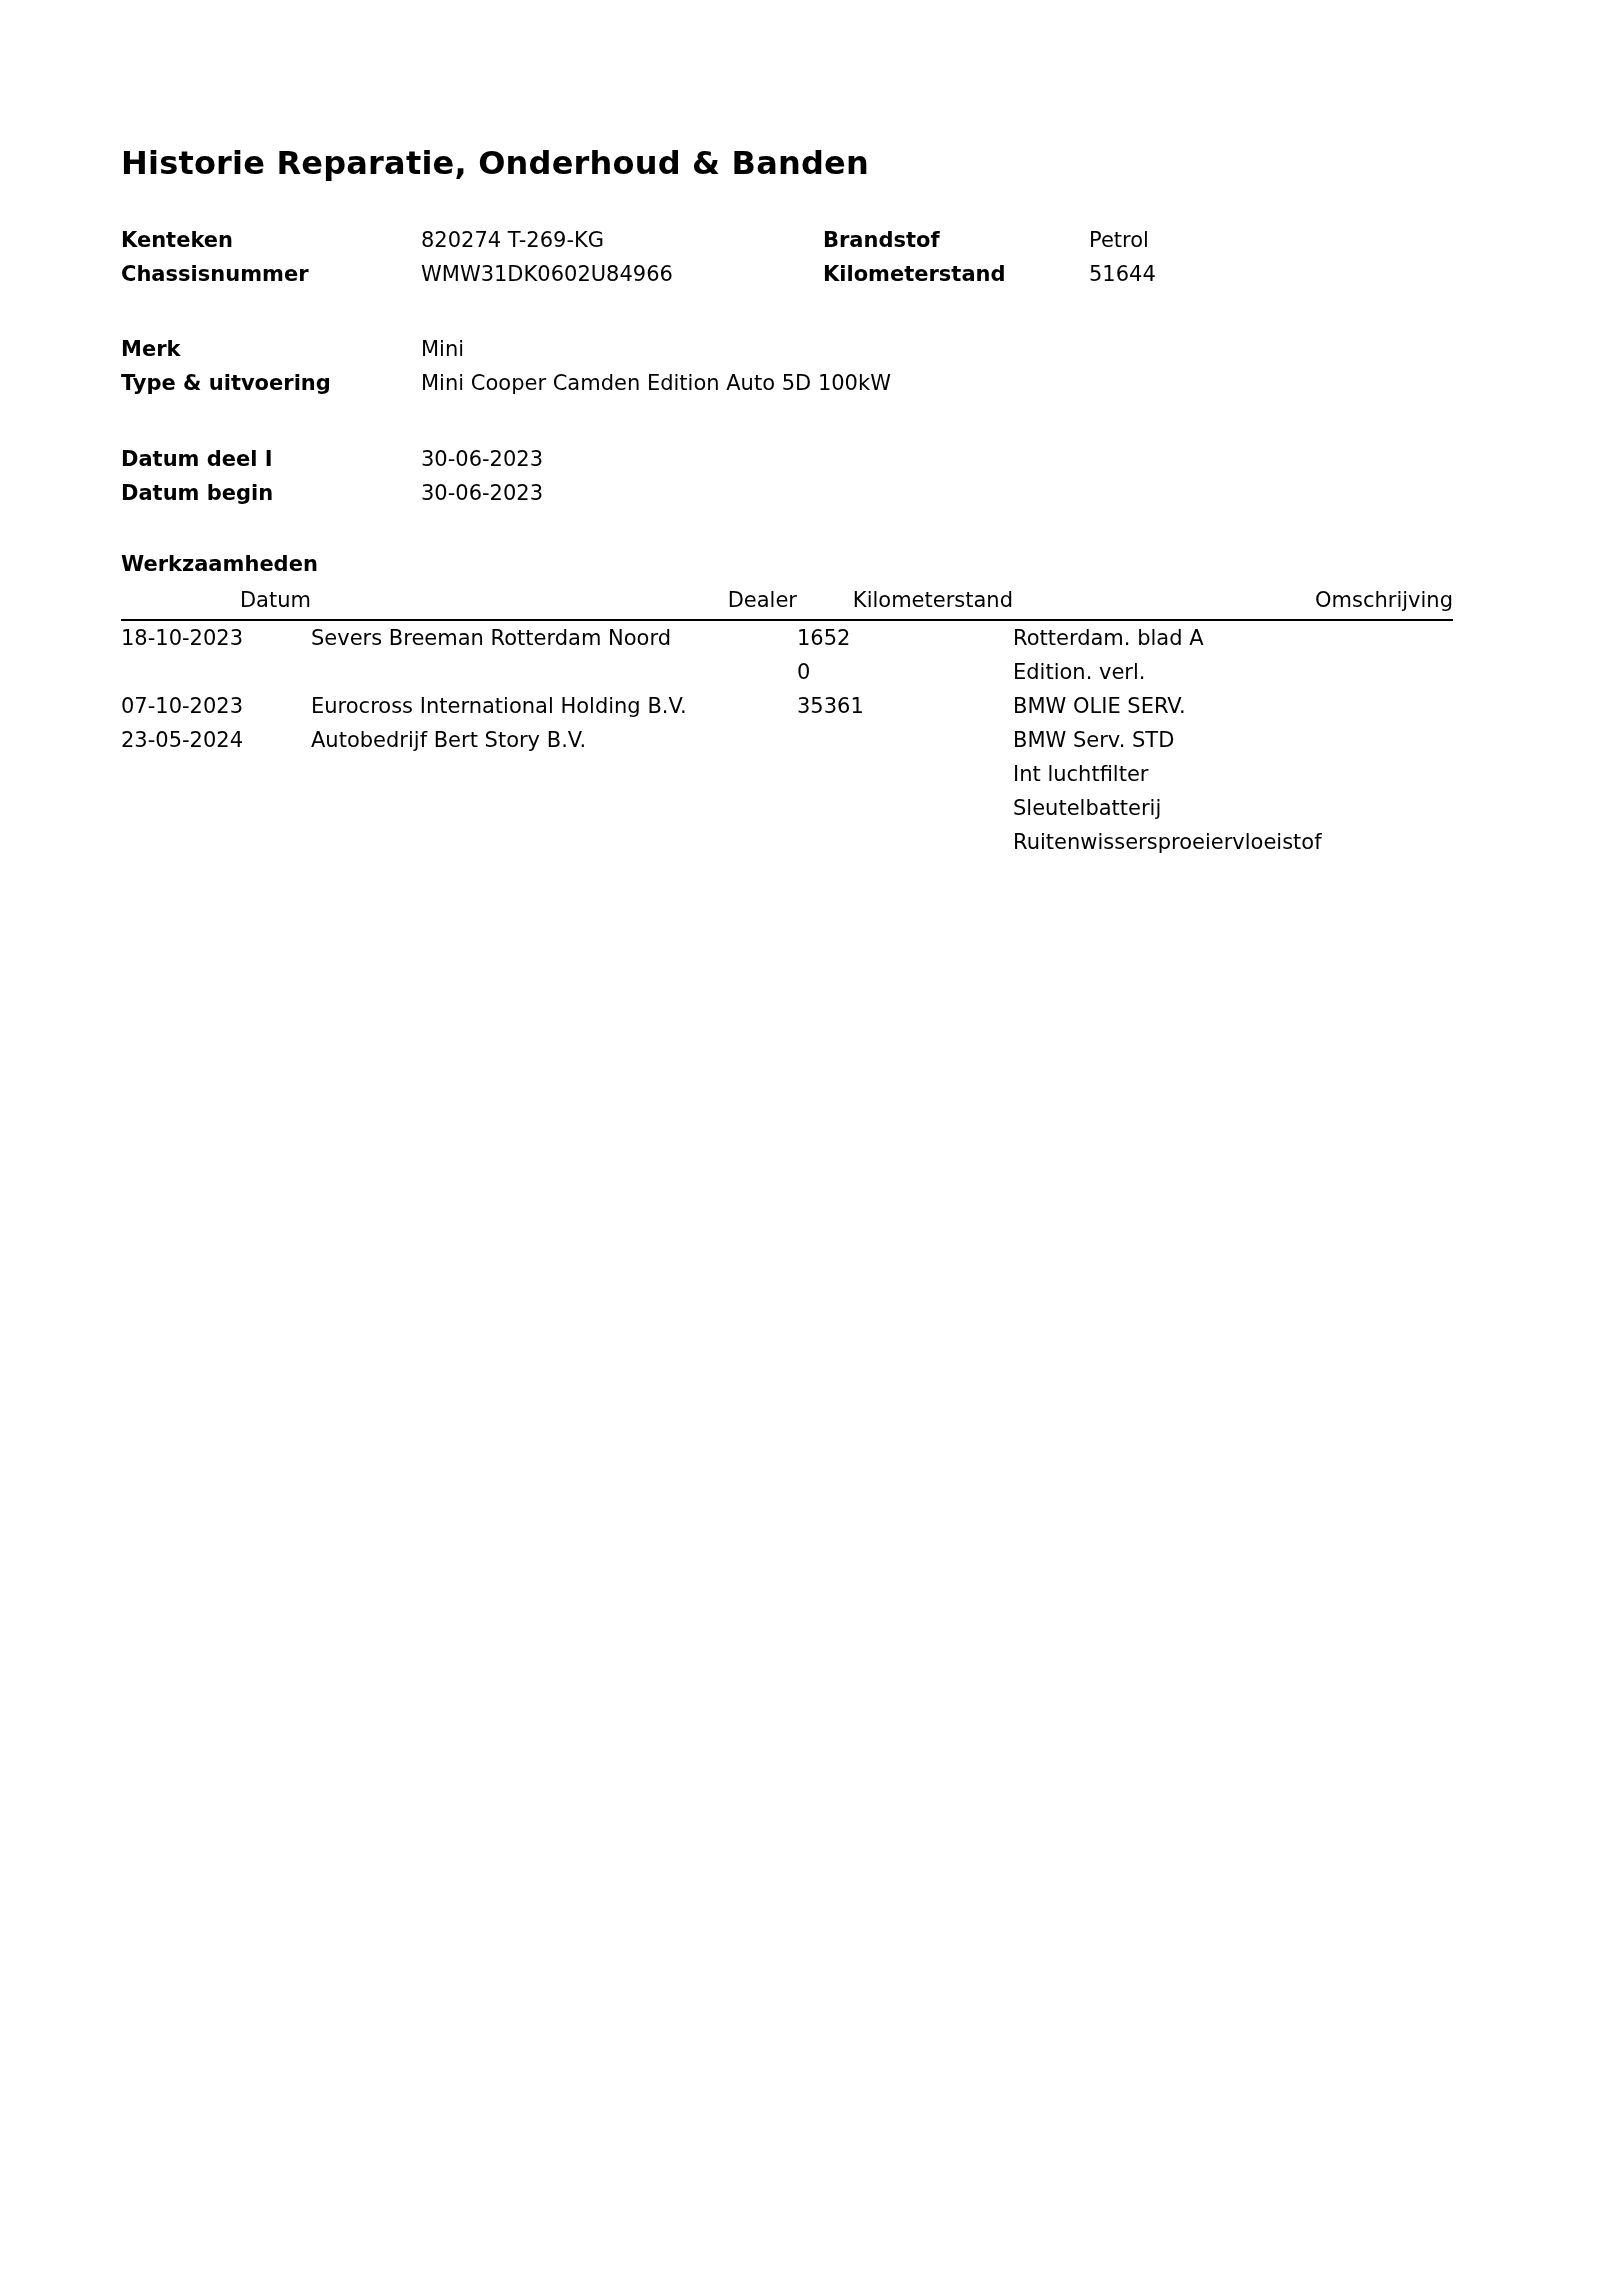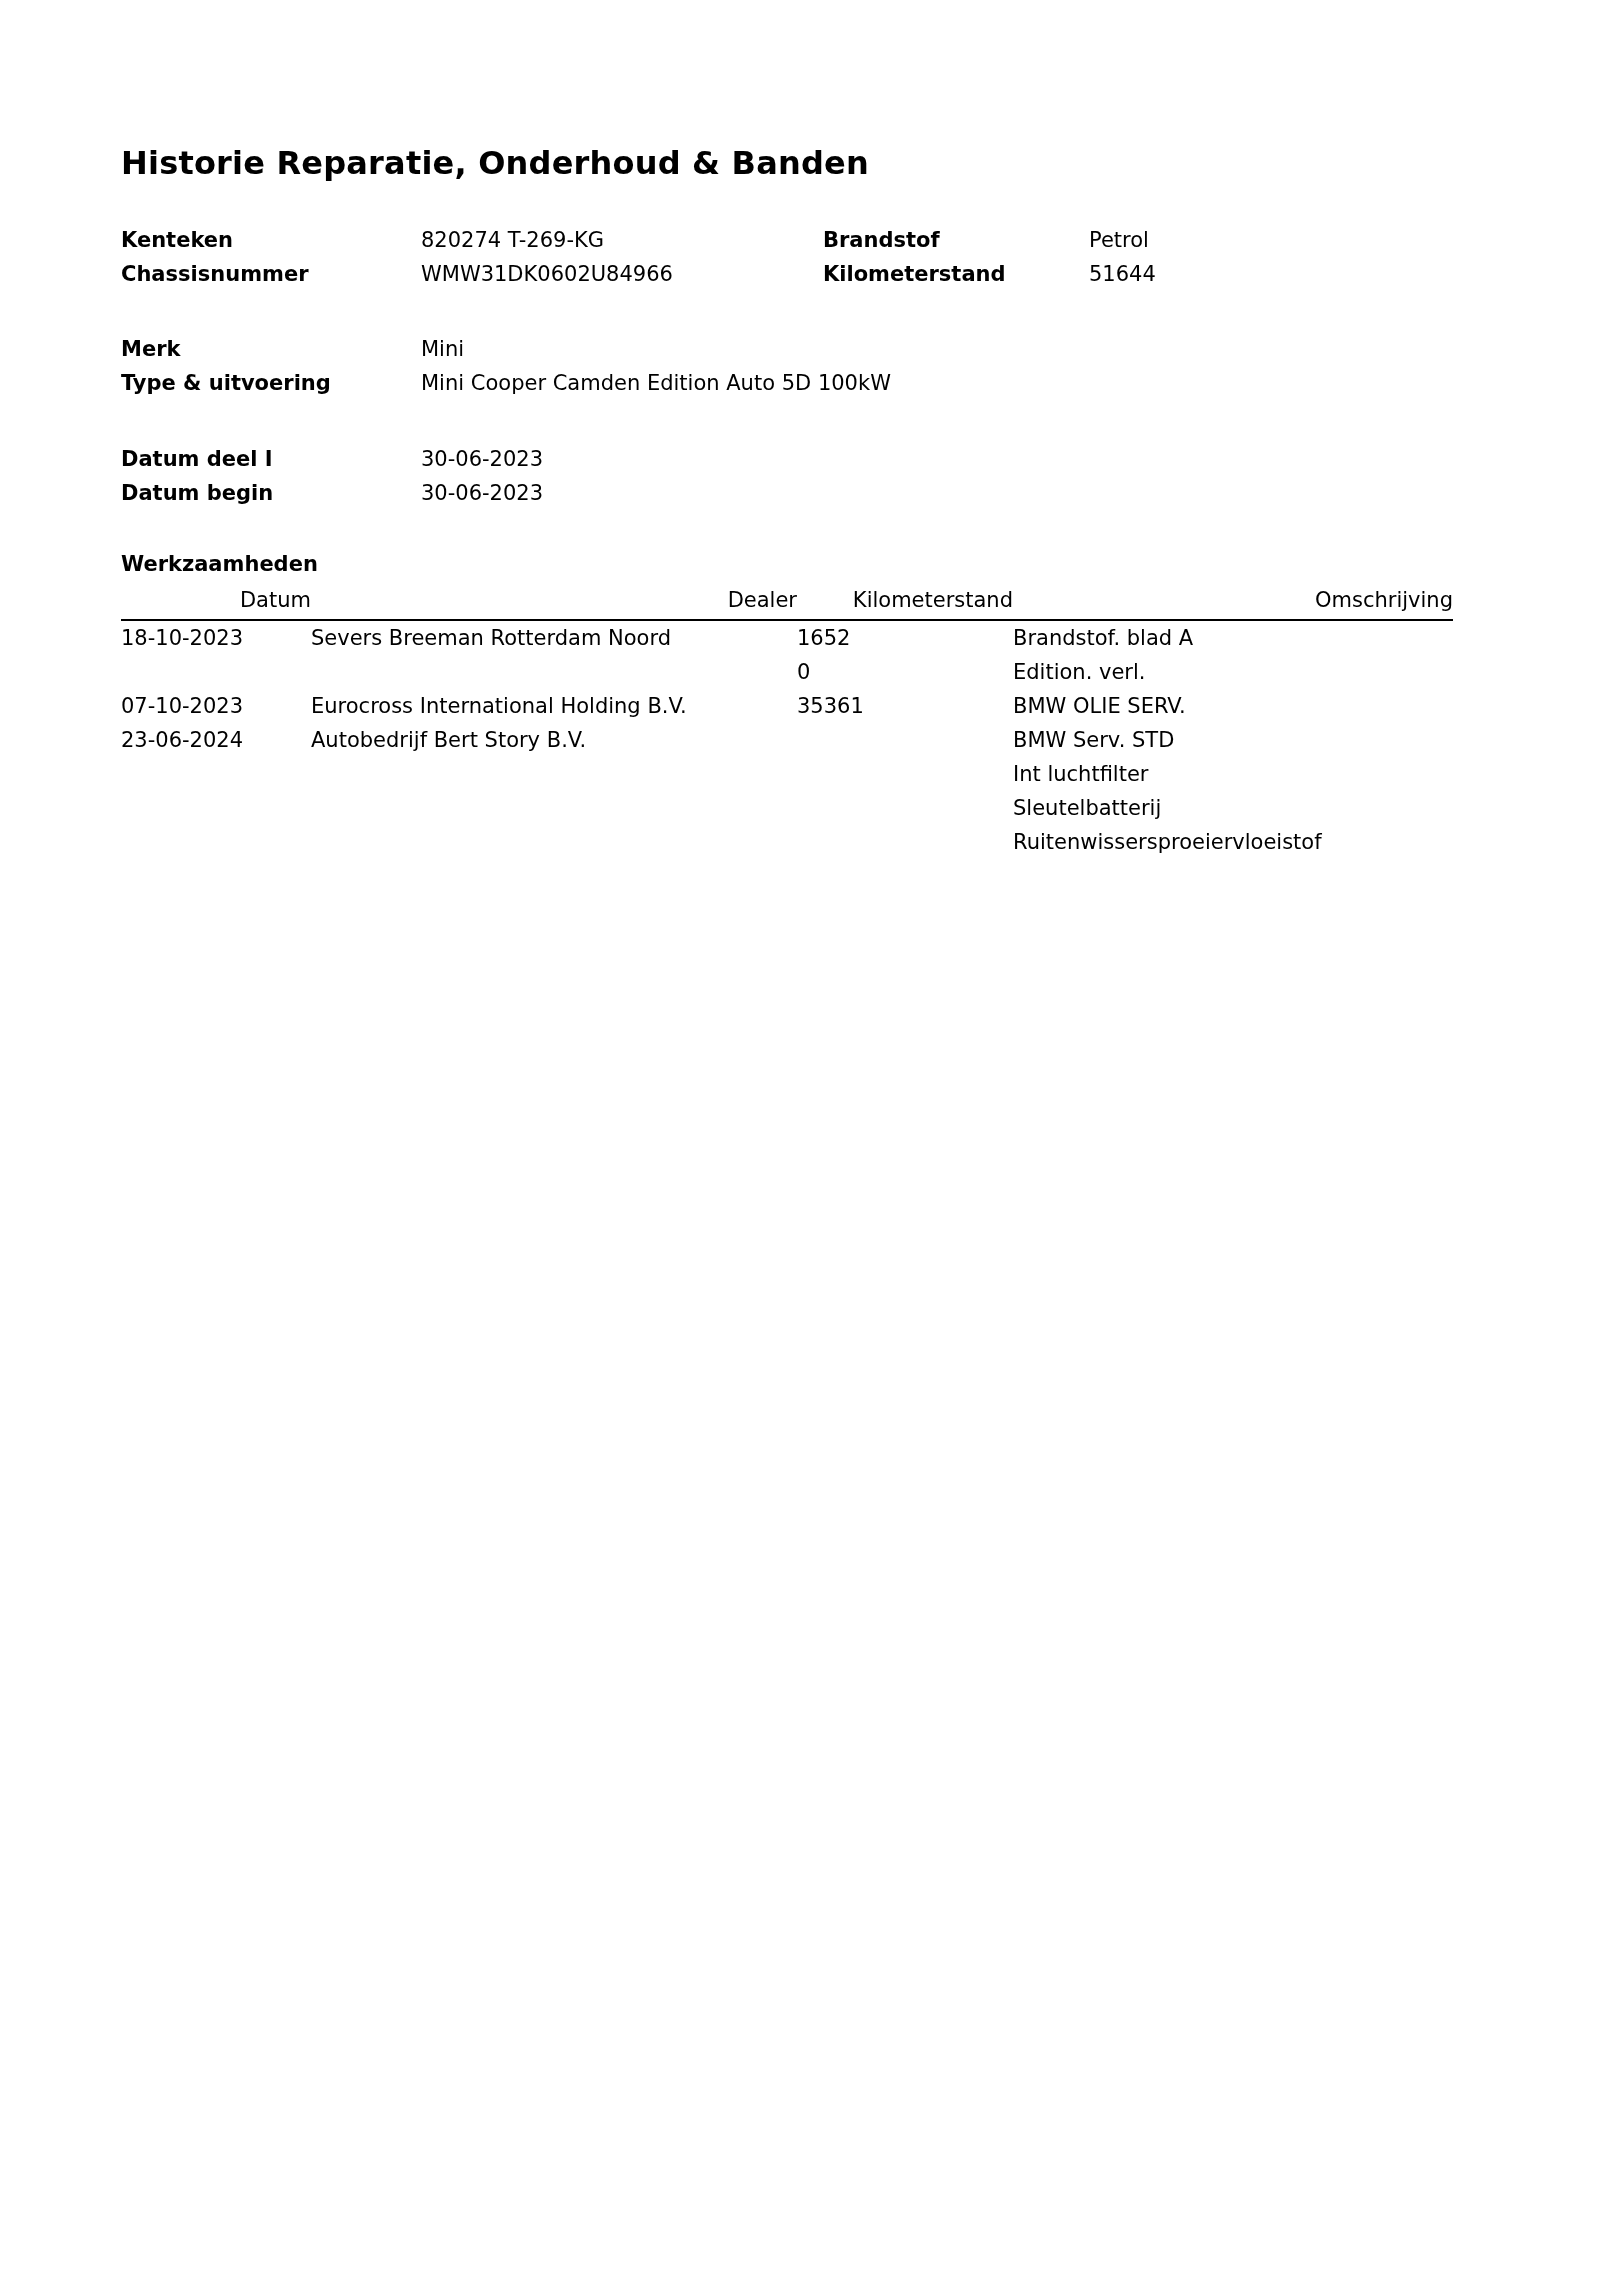--- a/index.html
+++ b/index.html
@@ -164,36 +164,36 @@
           <th class="col-dealer">Dealer</th>
           <th class="col-km">Kilometerstand</th>
           <th class="col-omschrijving">Omschrijving</th>
         </tr>
       </thead>
       <tbody>
         <tr class="work-row">
           <td class="col-datum">18-10-2023</td>
           <td class="col-dealer">Severs Breeman Rotterdam Noord</td>
           <td class="col-km">1652</td>
-          <td class="col-omschrijving">Brandstof. blad A</td>
+          <td class="col-omschrijving">Rotterdam. blad A</td>
         </tr>
         <tr class="extra-row">
           <td class="col-datum"></td>
           <td class="col-dealer"></td>
           <td class="col-km">0</td>
           <td class="col-omschrijving">Edition. verl.</td>
         </tr>
         <tr class="work-row">
           <td class="col-datum">07-10-2023</td>
           <td class="col-dealer">Eurocross International Holding B.V.</td>
           <td class="col-km">35361</td>
           <td class="col-omschrijving">BMW OLIE SERV.</td>
         </tr>
         <tr class="extra-row">
-          <td class="col-datum">23-06-2024</td>
+          <td class="col-datum">23-05-2024</td>
           <td class="col-dealer">Autobedrijf Bert Story B.V.</td>
           <td class="col-km"></td>
           <td class="col-omschrijving">BMW Serv. STD</td>
         </tr>
         <tr class="extra-row">
           <td class="col-datum"></td>
           <td class="col-dealer"></td>
           <td class="col-km"></td>
           <td class="col-omschrijving">Int luchtfilter</td>
         </tr>

